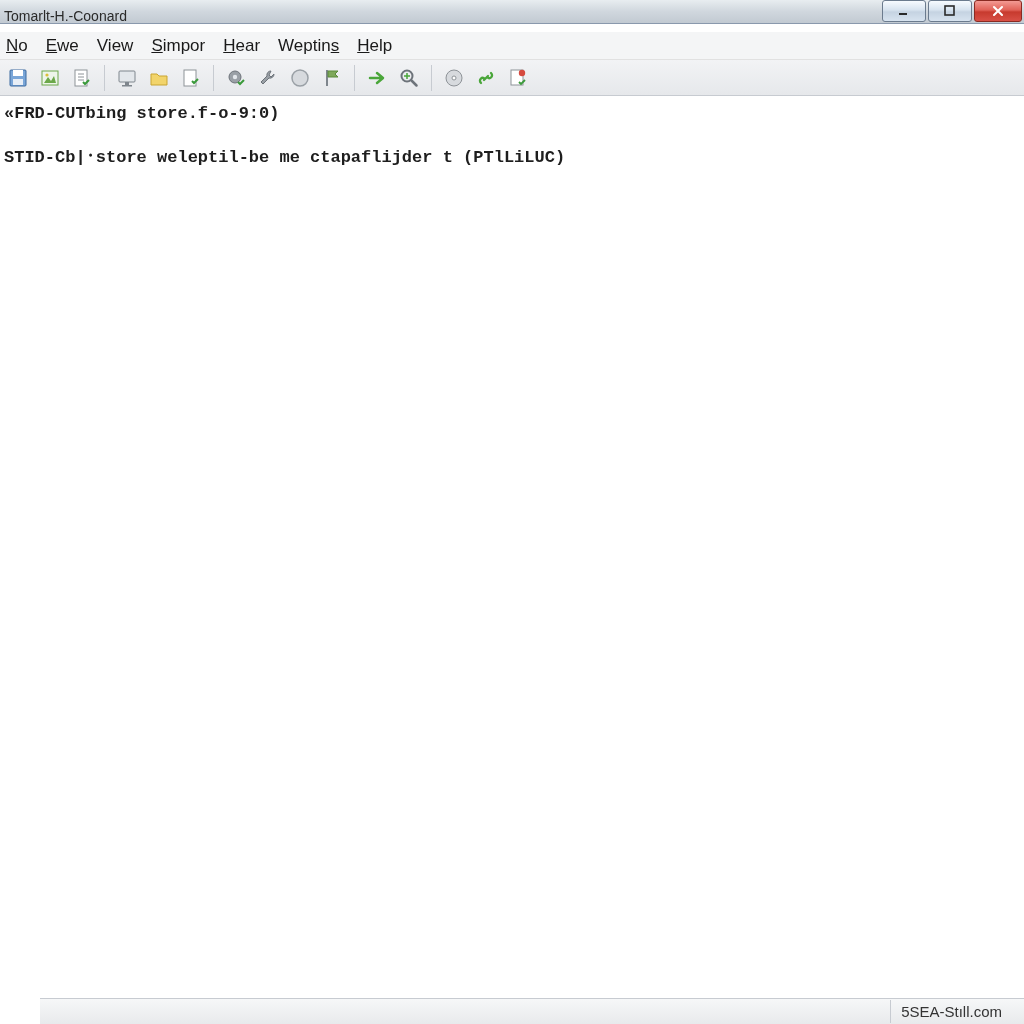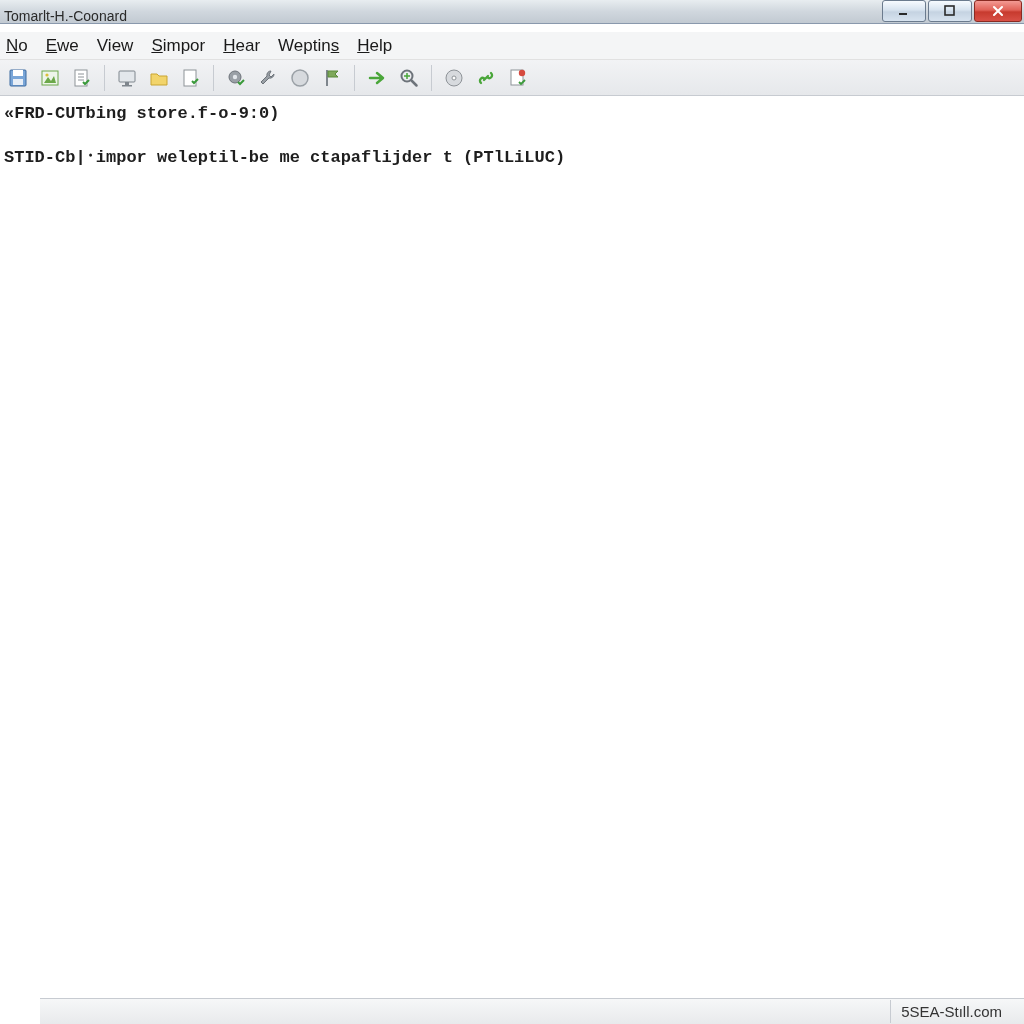--- a/index.html
+++ b/index.html
@@ -245,18 +245,18 @@
     <svg width="22" height="22" viewBox="0 0 22 22">
         <rect x="4" y="3" width="12" height="15" fill="#fff" stroke="#8e9398"></rect>
         <circle cx="15" cy="6" r="3.2" fill="#d64a3f"></circle>
         <path d="M12 15 l2 2 l4 -4" stroke="#3a9a3a" stroke-width="1.8" fill="none"></path>
       </svg>
   </div>
 </div>
 
 <div class="content">
   <div class="line1">«FRD-CUT​bing store.f-o-9:0)</div>
-  <div class="line2">STID-Cb|᛫impor weleptil-be me ctapaflijder t (PTlLiLUC)</div>
+  <div class="line2">STID-Cb|᛫store weleptil-be me ctapaflijder t (PTlLiLUC)</div>
 </div>
 
 <div class="statusbar">
   <span class="status-cell">5SEA-Stıll.com</span>
 </div>
 
 </body></html>

